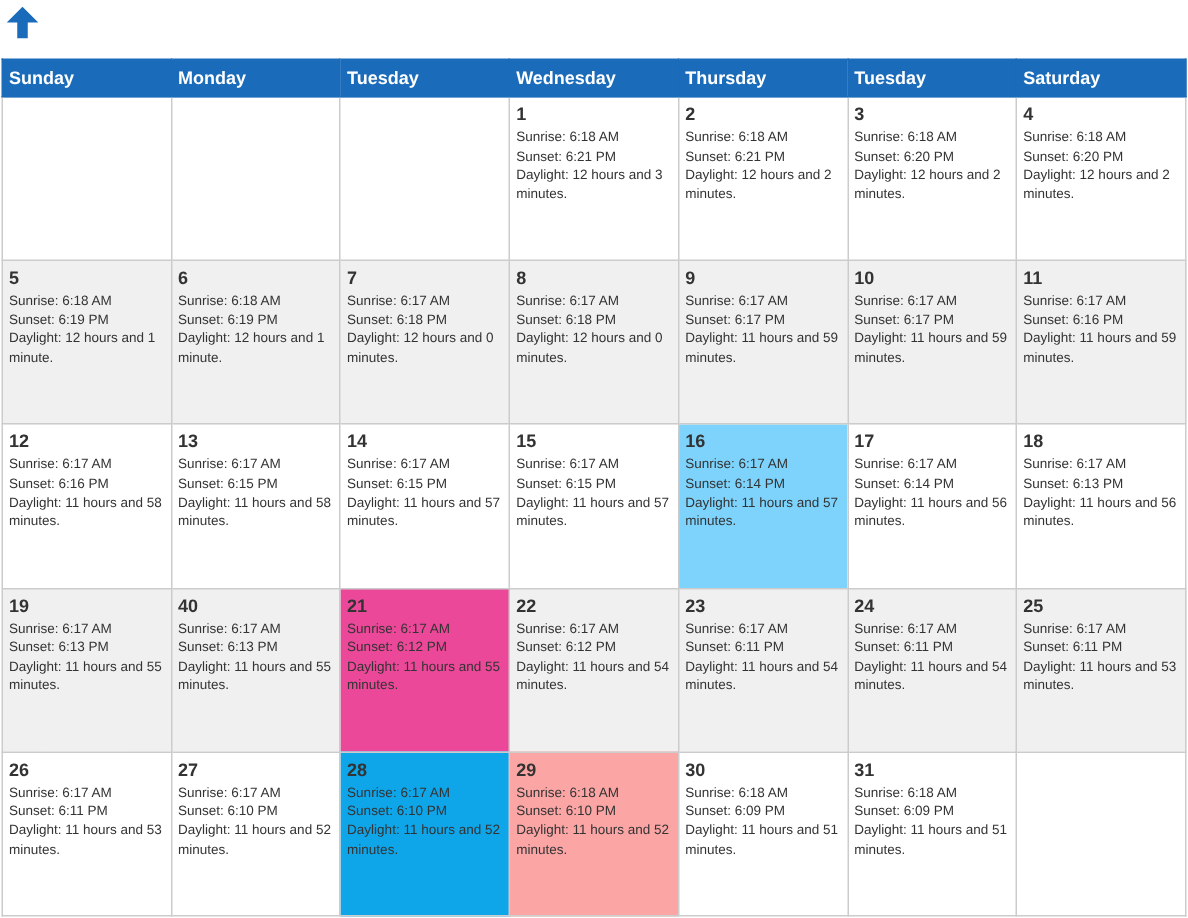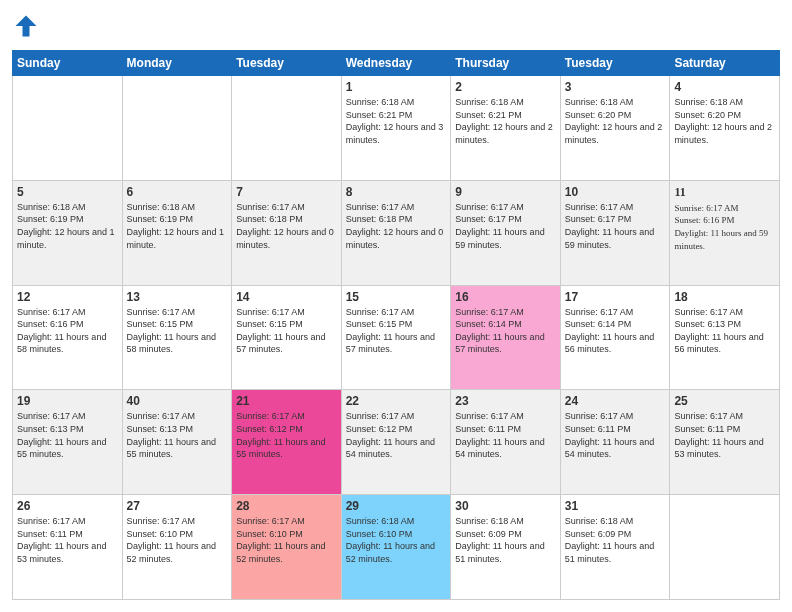--- a/index.html
+++ b/index.html
@@ -6,21 +6,21 @@
     body {
       width: 792px;
       height: 612px;
       font-family: Arial, sans-serif;
       background: #fff;
       overflow: hidden;
     }
     .page {
       width: 792px;
       height: 612px;
-      padding: 12px;
+      padding: 1px;
       display: flex;
       flex-direction: column;
     }
     .header {
       display: flex;
       justify-content: space-between;
       align-items: flex-start;
       margin-bottom: 10px;
     }
     .logo {
@@ -186,21 +186,21 @@
             <div class="day-info" style="white-space: pre-line;">Sunrise: 6:17 AM
 Sunset: 6:17 PM
 Daylight: 11 hours and 59 minutes.</div>
           </td>
           <td style="background: rgb(240, 240, 240);">
             <span class="day-num">10</span>
             <div class="day-info" style="white-space: pre-line;">Sunrise: 6:17 AM
 Sunset: 6:17 PM
 Daylight: 11 hours and 59 minutes.</div>
           </td>
-          <td style="background: rgb(240, 240, 240); font-family: Liberation Serif, serif;">
+          <td style="background: rgb(240, 240, 240);">
             <span class="day-num">11</span>
             <div class="day-info" style="white-space: pre-line;">Sunrise: 6:17 AM
 Sunset: 6:16 PM
 Daylight: 11 hours and 59 minutes.</div>
           </td>
         </tr>
         <tr>
           <td style="background: rgb(255, 255, 255);">
             <span class="day-num">12</span>
             <div class="day-info" style="white-space: pre-line;">Sunrise: 6:17 AM
@@ -218,21 +218,21 @@
             <div class="day-info" style="white-space: pre-line;">Sunrise: 6:17 AM
 Sunset: 6:15 PM
 Daylight: 11 hours and 57 minutes.</div>
           </td>
           <td style="background: rgb(255, 255, 255);">
             <span class="day-num">15</span>
             <div class="day-info" style="white-space: pre-line;">Sunrise: 6:17 AM
 Sunset: 6:15 PM
 Daylight: 11 hours and 57 minutes.</div>
           </td>
-          <td style="background: #f9a8d4;">
+          <td style="background: #7dd3fc;">
             <span class="day-num">16</span>
             <div class="day-info" style="white-space: pre-line;">Sunrise: 6:17 AM
 Sunset: 6:14 PM
 Daylight: 11 hours and 57 minutes.</div>
           </td>
           <td style="background: rgb(255, 255, 255);">
             <span class="day-num">17</span>
             <div class="day-info" style="white-space: pre-line;">Sunrise: 6:17 AM
 Sunset: 6:14 PM
 Daylight: 11 hours and 56 minutes.</div>
@@ -294,27 +294,27 @@
             <div class="day-info" style="white-space: pre-line;">Sunrise: 6:17 AM
 Sunset: 6:11 PM
 Daylight: 11 hours and 53 minutes.</div>
           </td>
           <td style="background: rgb(255, 255, 255); margin-left: 30px;">
             <span class="day-num">27</span>
             <div class="day-info" style="white-space: pre-line;">Sunrise: 6:17 AM
 Sunset: 6:10 PM
 Daylight: 11 hours and 52 minutes.</div>
           </td>
-          <td style="background: #fca5a5;">
+          <td style="background: #0ea5e9;">
             <span class="day-num">28</span>
             <div class="day-info" style="white-space: pre-line;">Sunrise: 6:17 AM
 Sunset: 6:10 PM
 Daylight: 11 hours and 52 minutes.</div>
           </td>
-          <td style="background: #7dd3fc;">
+          <td style="background: #fca5a5;">
             <span class="day-num">29</span>
             <div class="day-info" style="white-space: pre-line;">Sunrise: 6:18 AM
 Sunset: 6:10 PM
 Daylight: 11 hours and 52 minutes.</div>
           </td>
           <td style="background: rgb(255, 255, 255);">
             <span class="day-num">30</span>
             <div class="day-info" style="white-space: pre-line;">Sunrise: 6:18 AM
 Sunset: 6:09 PM
 Daylight: 11 hours and 51 minutes.</div>

